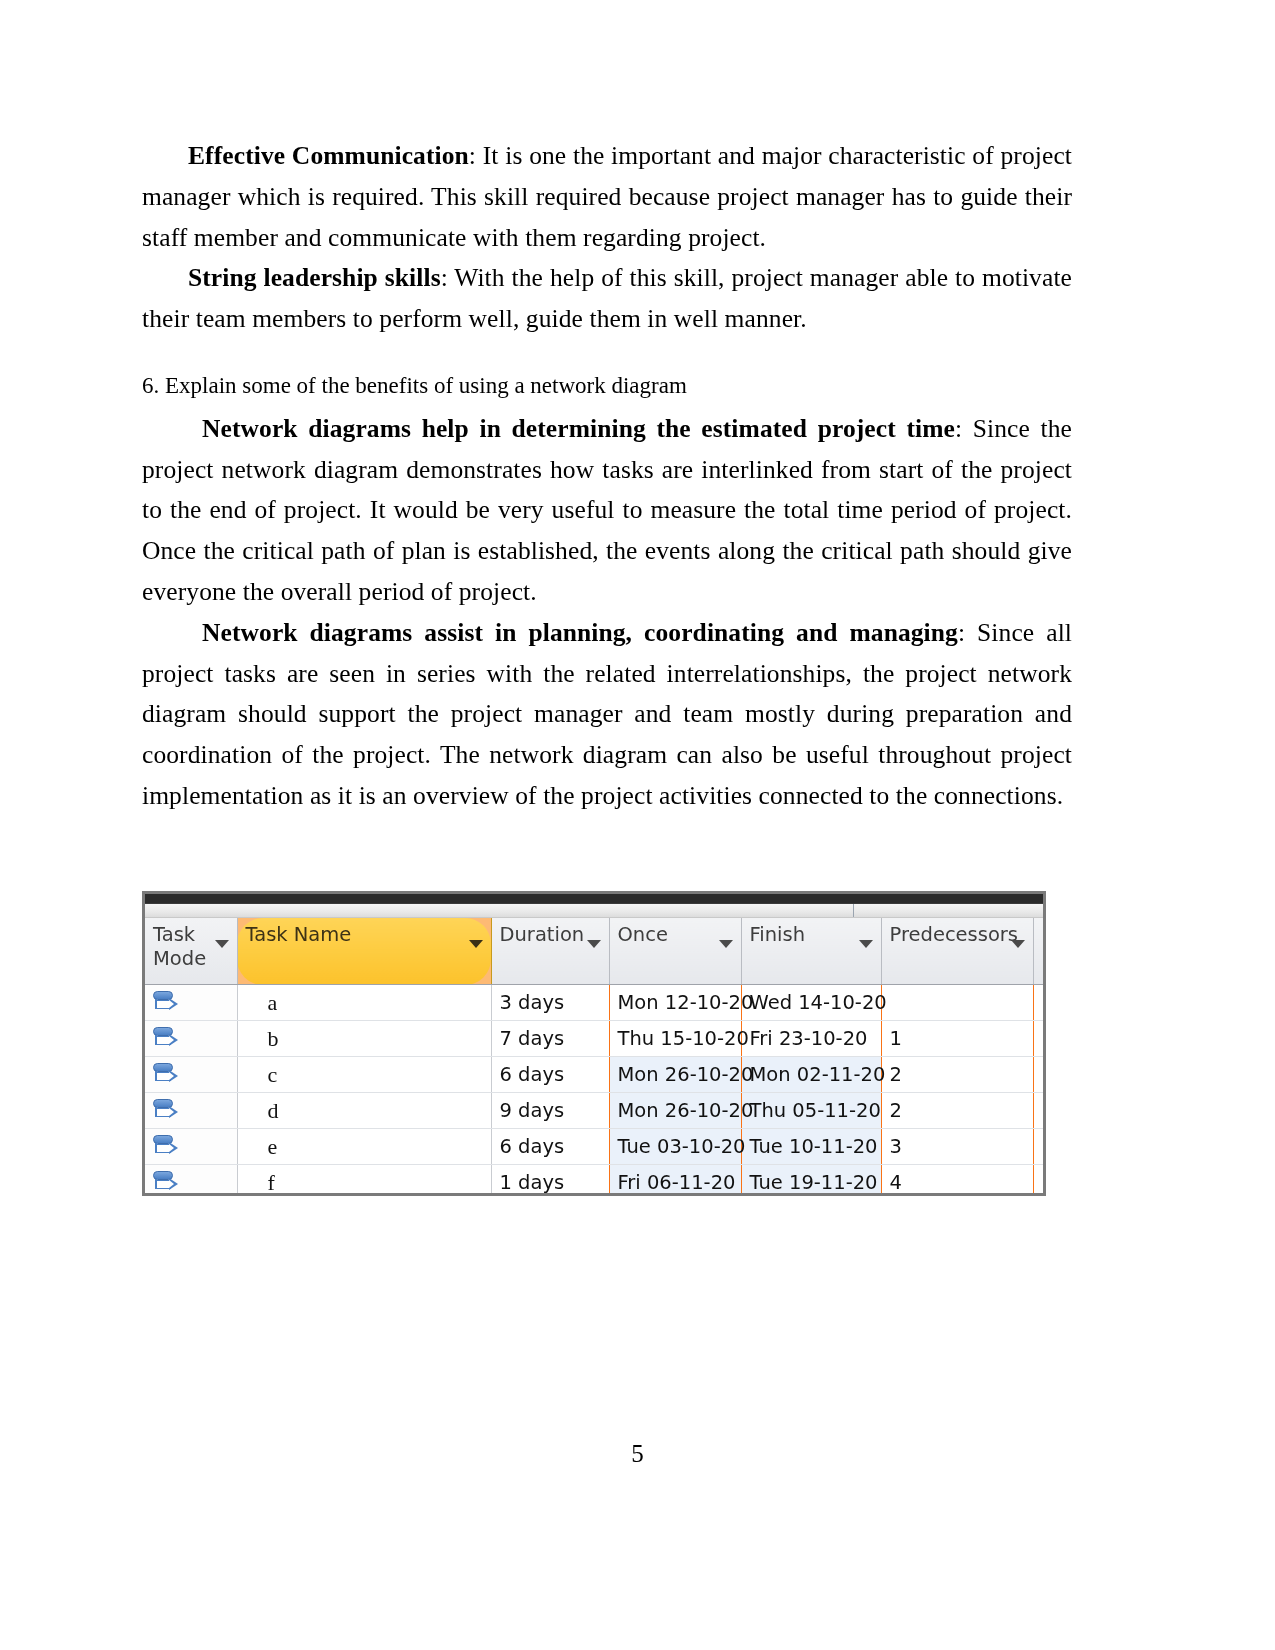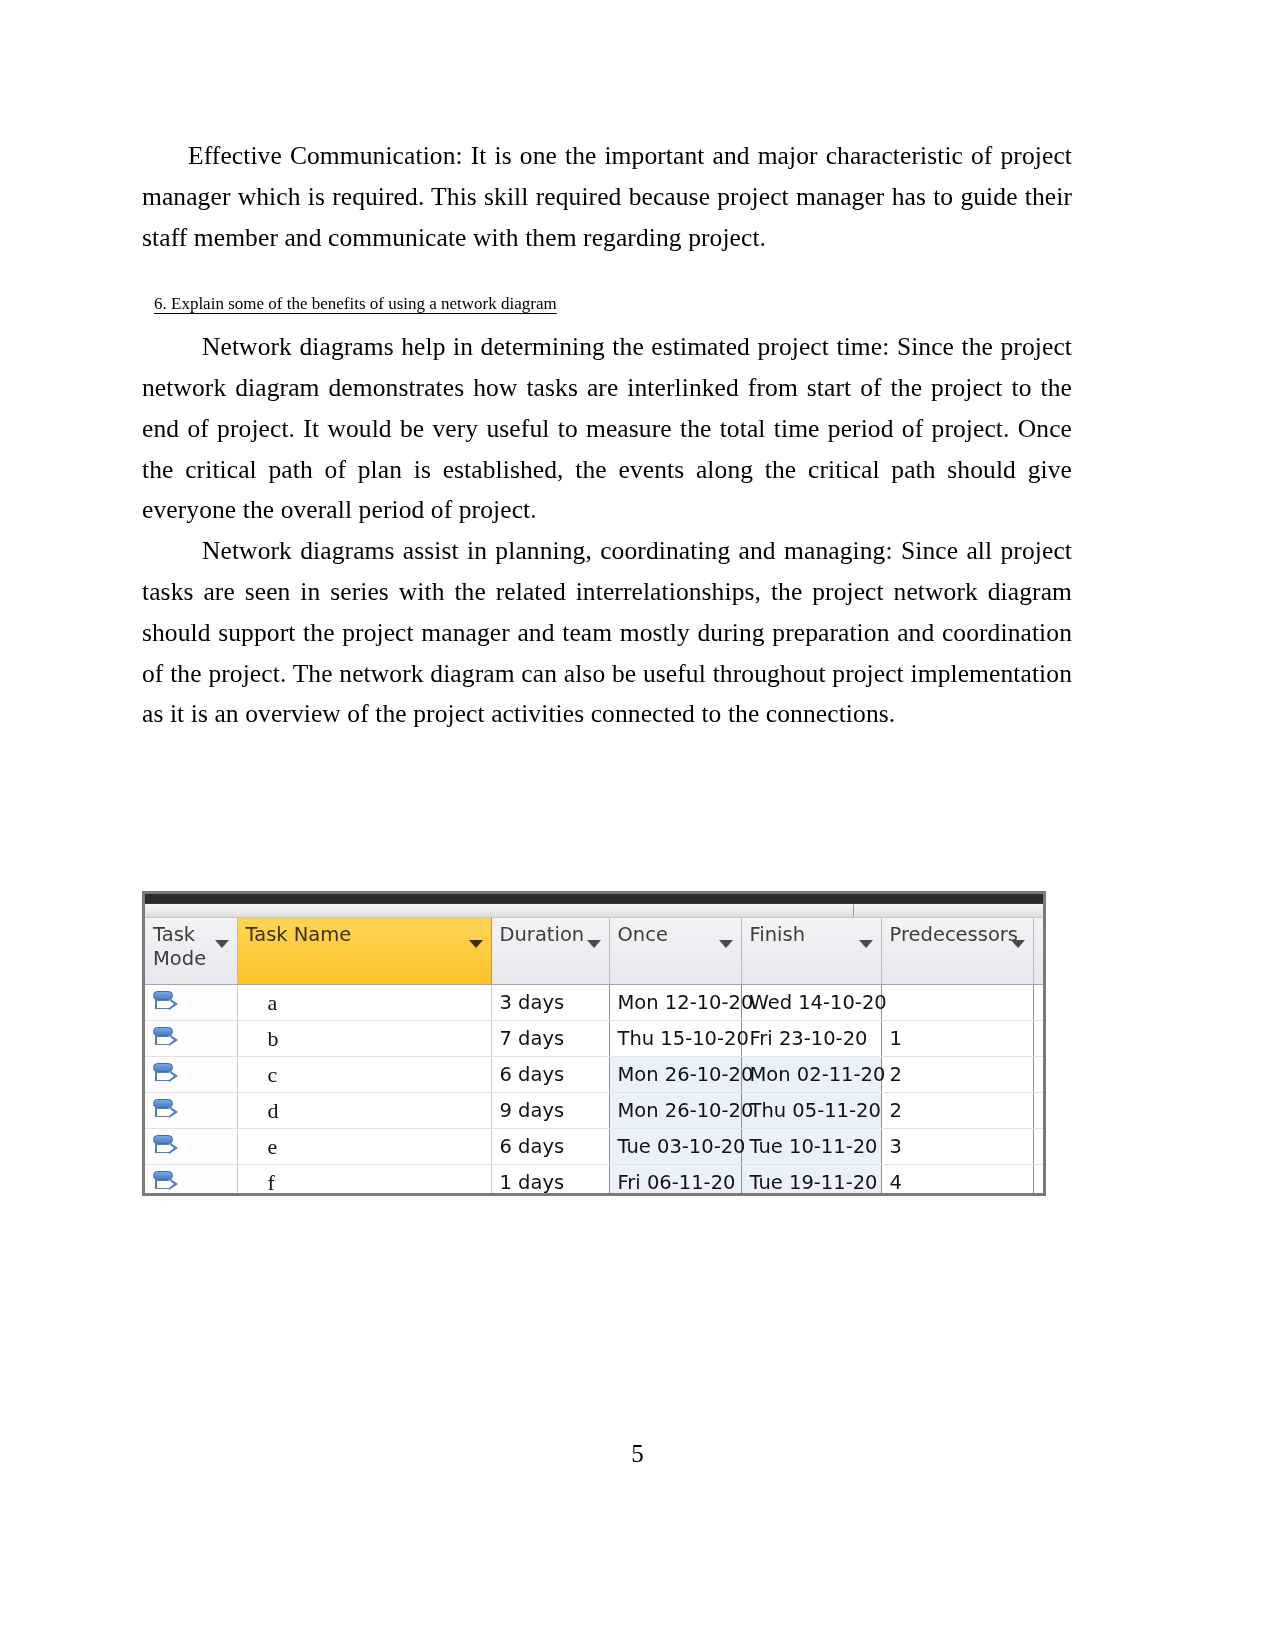--- a/index.html
+++ b/index.html
@@ -35,28 +35,27 @@
     margin: 0 0 0 0;
     font-size: 25.5px;
     line-height: 40.8px;
     text-align: justify;
     text-justify: inter-word;
     letter-spacing: 0.1px;
   }
   p.para.indent { text-indent: 46px; }
   p.para.indent-lg { text-indent: 60px; }
 
-  .b { font-weight: normal; }
+  .b { font-weight: bold; }
 
   h2.heading {
-    margin: 14px 0 0 12px;
-    font-size: 17px;
+    margin: 14px 0 0 0;
+    font-size: 23px;
     line-height: 40.8px;
     font-weight: normal;
-    text-decoration: underline;
     text-underline-offset: 4px;
     display: inline-block;
   }
   .heading-wrap { margin: 12px 0 2px 0; }
 
   
   .project-shot {
     position: absolute;
     left: 142px;
     top: 891px;
@@ -106,20 +105,21 @@
     padding: 5px 6px 5px 8px;
     height: 56px;
     position: relative;
     font-size: 19.5px;
     line-height: 24px;
   }
   table.proj th.taskname-col {
     background: linear-gradient(to bottom, #ffd457 0%, #fdcb3e 55%, #fcc22c 100%);
     color: #3d3216;
     border-right: 1px solid #c79a1e;
+    border-radius: 26px;
   }
   th .caret {
     position: absolute;
     right: 8px;
     top: 22px;
     width: 0; height: 0;
     border-left: 7px solid transparent;
     border-right: 7px solid transparent;
     border-top: 8px solid #4a4a4a;
   }
@@ -221,20 +221,21 @@
 </style>
 </head>
 <body>
 
 <div class="page">
 
   <div class="content">
 
     <p class="para indent"><span class="b">Effective Communication</span><span>: It is one the important and major characteristic of project manager which is required. This skill required because project manager has to guide their staff member and communicate with them regarding project.</span></p>
 
+    <p class="para indent"><span class="b">String leadership skills</span><span>: With the help of this skill, project manager able to motivate their team members to perform well, guide them in well manner.</span></p>
 
     <div class="heading-wrap">
       <h2 class="heading">6. Explain some of the benefits of using a network diagram</h2>
     </div>
 
 
     <p class="para indent-lg"><span class="b">Network diagrams help in determining the estimated project time</span><span>:  Since the project network diagram demonstrates how tasks are interlinked from start of the project to the end of project. It would be very useful to measure the total time period of project. Once the critical path of plan is established, the events along the critical path should give everyone the overall period of project.</span></p>
 
     <p class="para indent-lg"><span class="b">Network diagrams assist in planning, coordinating and managing</span><span>:  Since all project tasks are seen in series with the related interrelationships, the project network diagram should support the project manager and team mostly during preparation and coordination of the project. The network diagram can also be useful throughout project implementation as it is an overview of the project activities connected to the connections.</span></p>
 

